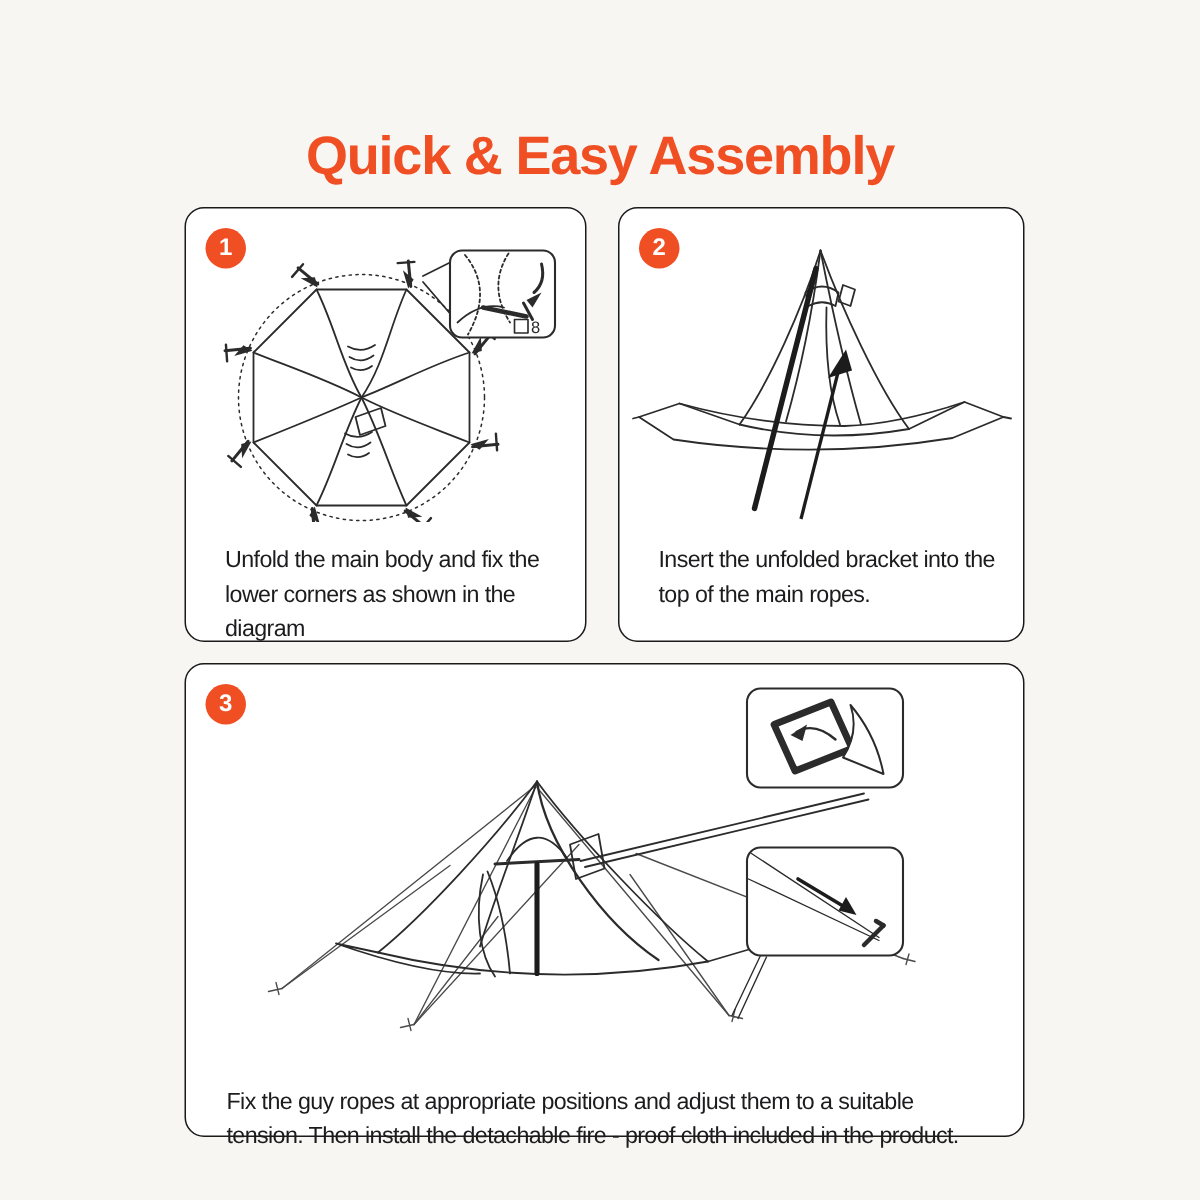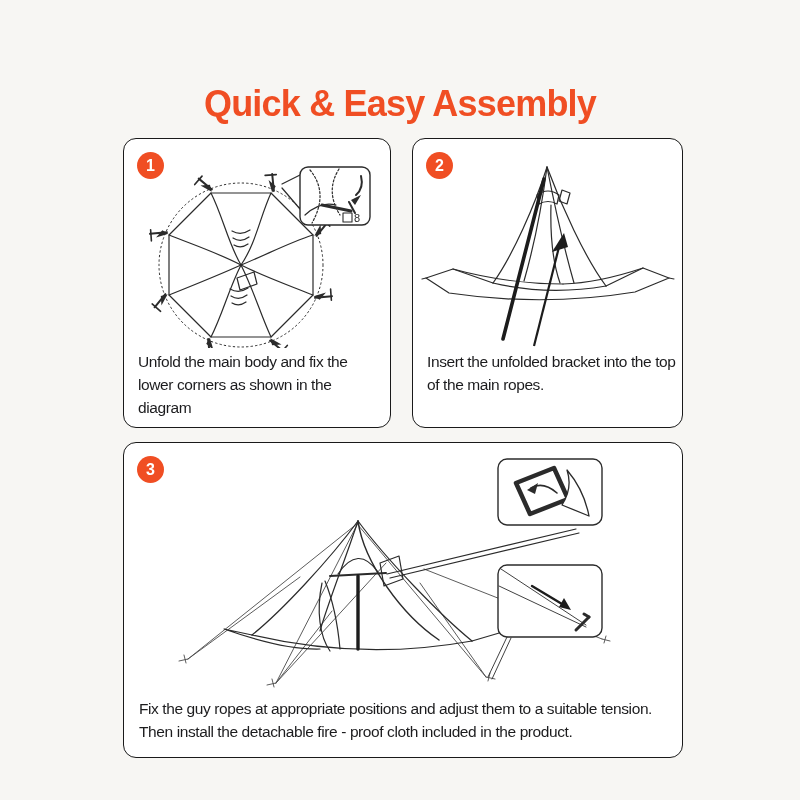--- a/index.html
+++ b/index.html
@@ -7,24 +7,24 @@
           font-family:"Liberation Sans", sans-serif;}
   .title{position:absolute;top:62px;left:0;right:0;text-align:center;
          font-weight:700;font-size:36px;line-height:1;letter-spacing:-0.8px;color:#f04e23;}
   .panel{position:absolute;background:#ffffff;border:1.6px solid #1a1a1a;border-radius:13px;box-sizing:border-box;}
   .panel-1{left:123px;top:138px;width:268px;height:290px;}
   .panel-2{left:412px;top:138px;width:271px;height:290px;}
   .panel-3{left:123px;top:442px;width:560px;height:316px;}
   .badge{position:absolute;left:13px;top:13px;width:27px;height:27px;border-radius:50%;
          background:#f04e23;color:#ffffff;font-size:16px;font-weight:700;
          line-height:27px;text-align:center;z-index:2;}
-  .caption{position:absolute;color:#1c1c1e;font-size:15.5px;line-height:23px;letter-spacing:-0.4px;margin:0;}
+  .caption{position:absolute;color:#1c1c1e;font-size:15.5px;line-height:23px;letter-spacing:-0.4px;margin:12px;}
   .cap-1{left:14px;right:6px;top:211px;}
   .cap-2{left:14px;right:6px;top:211px;}
-  .cap-3{left:15px;right:7px;top:254px;}
+  .cap-3{left:15px;right:7px;top:268px;}
   .illus{position:absolute;left:0;top:4px;}
   svg{display:block;}
   .ln{stroke:#2b2b2b;fill:none;stroke-width:1.2px;stroke-linecap:round;stroke-linejoin:round;}
 </style>
 </head>
 <body>
 
 <div class="canvas">
 
   <h1 class="title">Quick &amp; Easy Assembly</h1>

